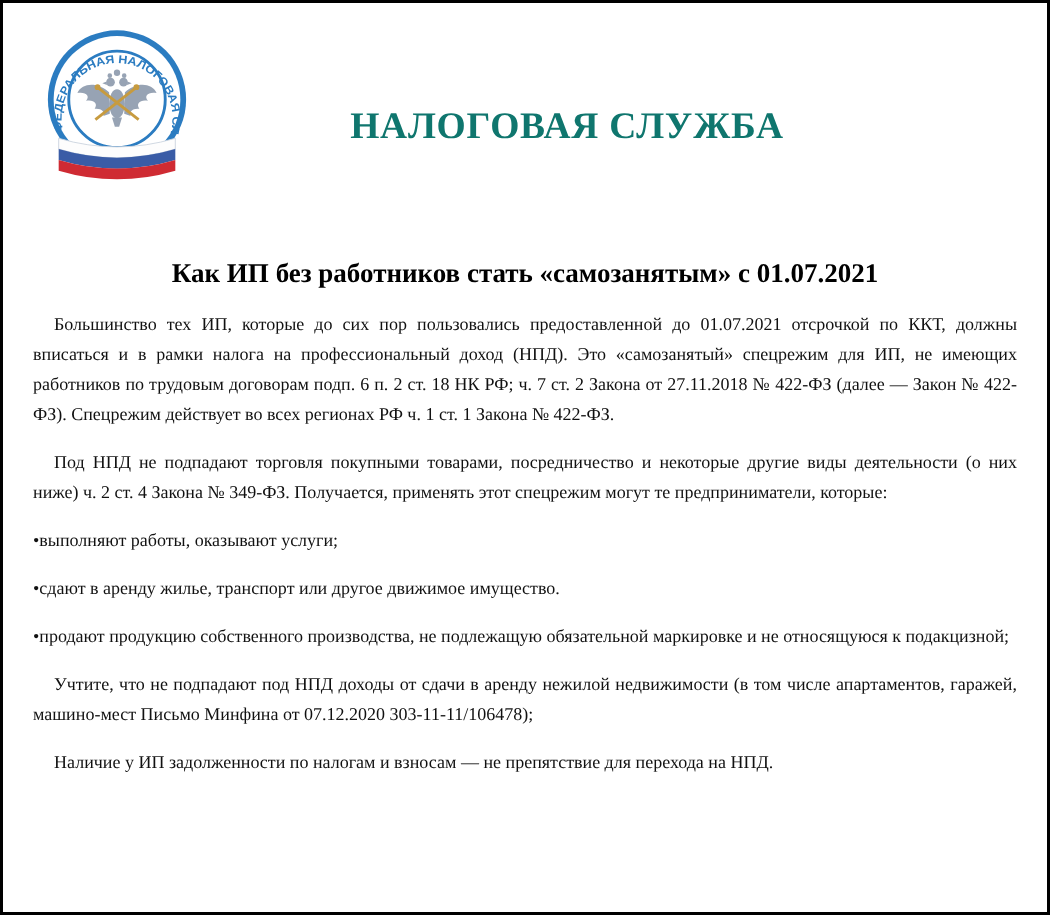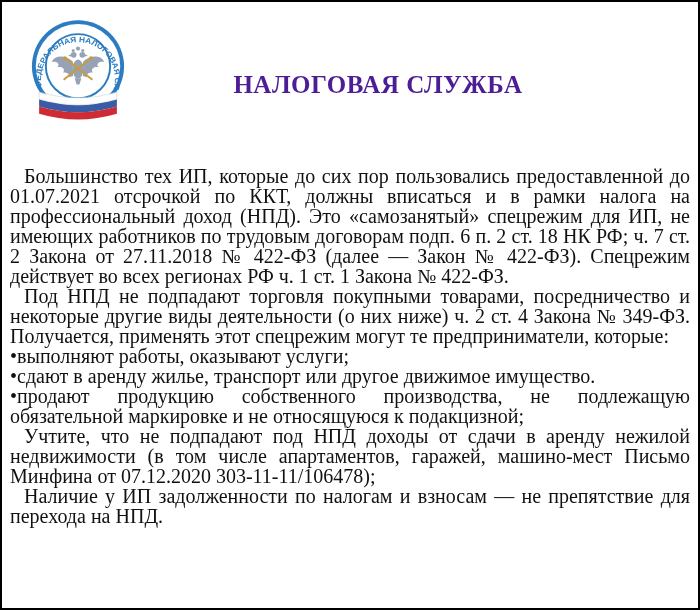--- a/index.html
+++ b/index.html
@@ -24,37 +24,37 @@
   }
   .logo{
     position:absolute;
     left:20px;top:14px;
     width:96px;height:114px;
   }
   .title-block{
     position:absolute;
     left:92px;right:36px;top:68px;
     text-align:center;
-    color:#4c1d95;
+    color:#0f766e;
     font-weight:bold;
     font-size:25px;
     line-height:30px;
     letter-spacing:0.5px;
   }
   .doc-heading{
     margin:4px 0 9px 0;
     text-align:center;
     font-size:18px;
     line-height:24px;
     font-weight:bold;
     color:#000000;
   }
   .body-text p{
-    margin:0;
-    font-size:20px;
+    margin:12px;
+    font-size:12px;
     line-height:20px;
     text-align:justify;
   }
   .body-text p.indent{ text-indent:14px; }
   .body-text p.bullet::before{ content:"\2022"; }
 </style>
 </head>
 <body>
 
 <div class="page">
@@ -97,20 +97,21 @@
         <path d="M9.5 84.5 Q50 96.5 90.5 84.5 L90.5 92 Q50 104 9.5 92 Z" fill="#3a5ca6"></path>
         <path d="M9.5 92 Q50 104 90.5 92 L90.5 99.5 Q50 111.5 9.5 99.5 Z" fill="#cf2b33"></path>
       </g>
     </svg>
 
     <div class="title-block">
       <div>НАЛОГОВАЯ СЛУЖБА</div>
     </div>
   </div>
 
+  <h1 class="doc-heading">Как ИП без работников стать «самозанятым» с 01.07.2021</h1>
 
   <div class="body-text">
     <p class="indent">Большинство тех ИП, которые до сих пор пользовались предоставленной до 01.07.2021 отсрочкой по ККТ, должны вписаться и в рамки налога на профессиональный доход (НПД). Это «самозанятый» спецрежим для ИП, не имеющих работников по трудовым договорам подп. 6 п. 2 ст. 18 НК РФ; ч. 7 ст. 2 Закона от 27.11.2018 № 422-ФЗ (далее — Закон № 422-ФЗ). Спецрежим действует во всех регионах РФ ч. 1 ст. 1 Закона № 422-ФЗ.</p>
     <p class="indent">Под НПД не подпадают торговля покупными товарами, посредничество и некоторые другие виды деятельности (о них ниже) ч. 2 ст. 4 Закона № 349-ФЗ. Получается, применять этот спецрежим могут те предприниматели, которые:</p>
     <p class="bullet">выполняют работы, оказывают услуги;</p>
     <p class="bullet">сдают в аренду жилье, транспорт или другое движимое имущество.</p>
     <p class="bullet">продают продукцию собственного производства, не подлежащую обязательной маркировке и не относящуюся к подакцизной;</p>
     <p class="indent">Учтите, что не подпадают под НПД доходы от сдачи в аренду нежилой недвижимости (в том числе апартаментов, гаражей, машино-мест Письмо Минфина от 07.12.2020 303-11-11/106478);</p>
     <p class="indent">Наличие у ИП задолженности по налогам и взносам — не препятствие для перехода на НПД.</p>
   </div>

